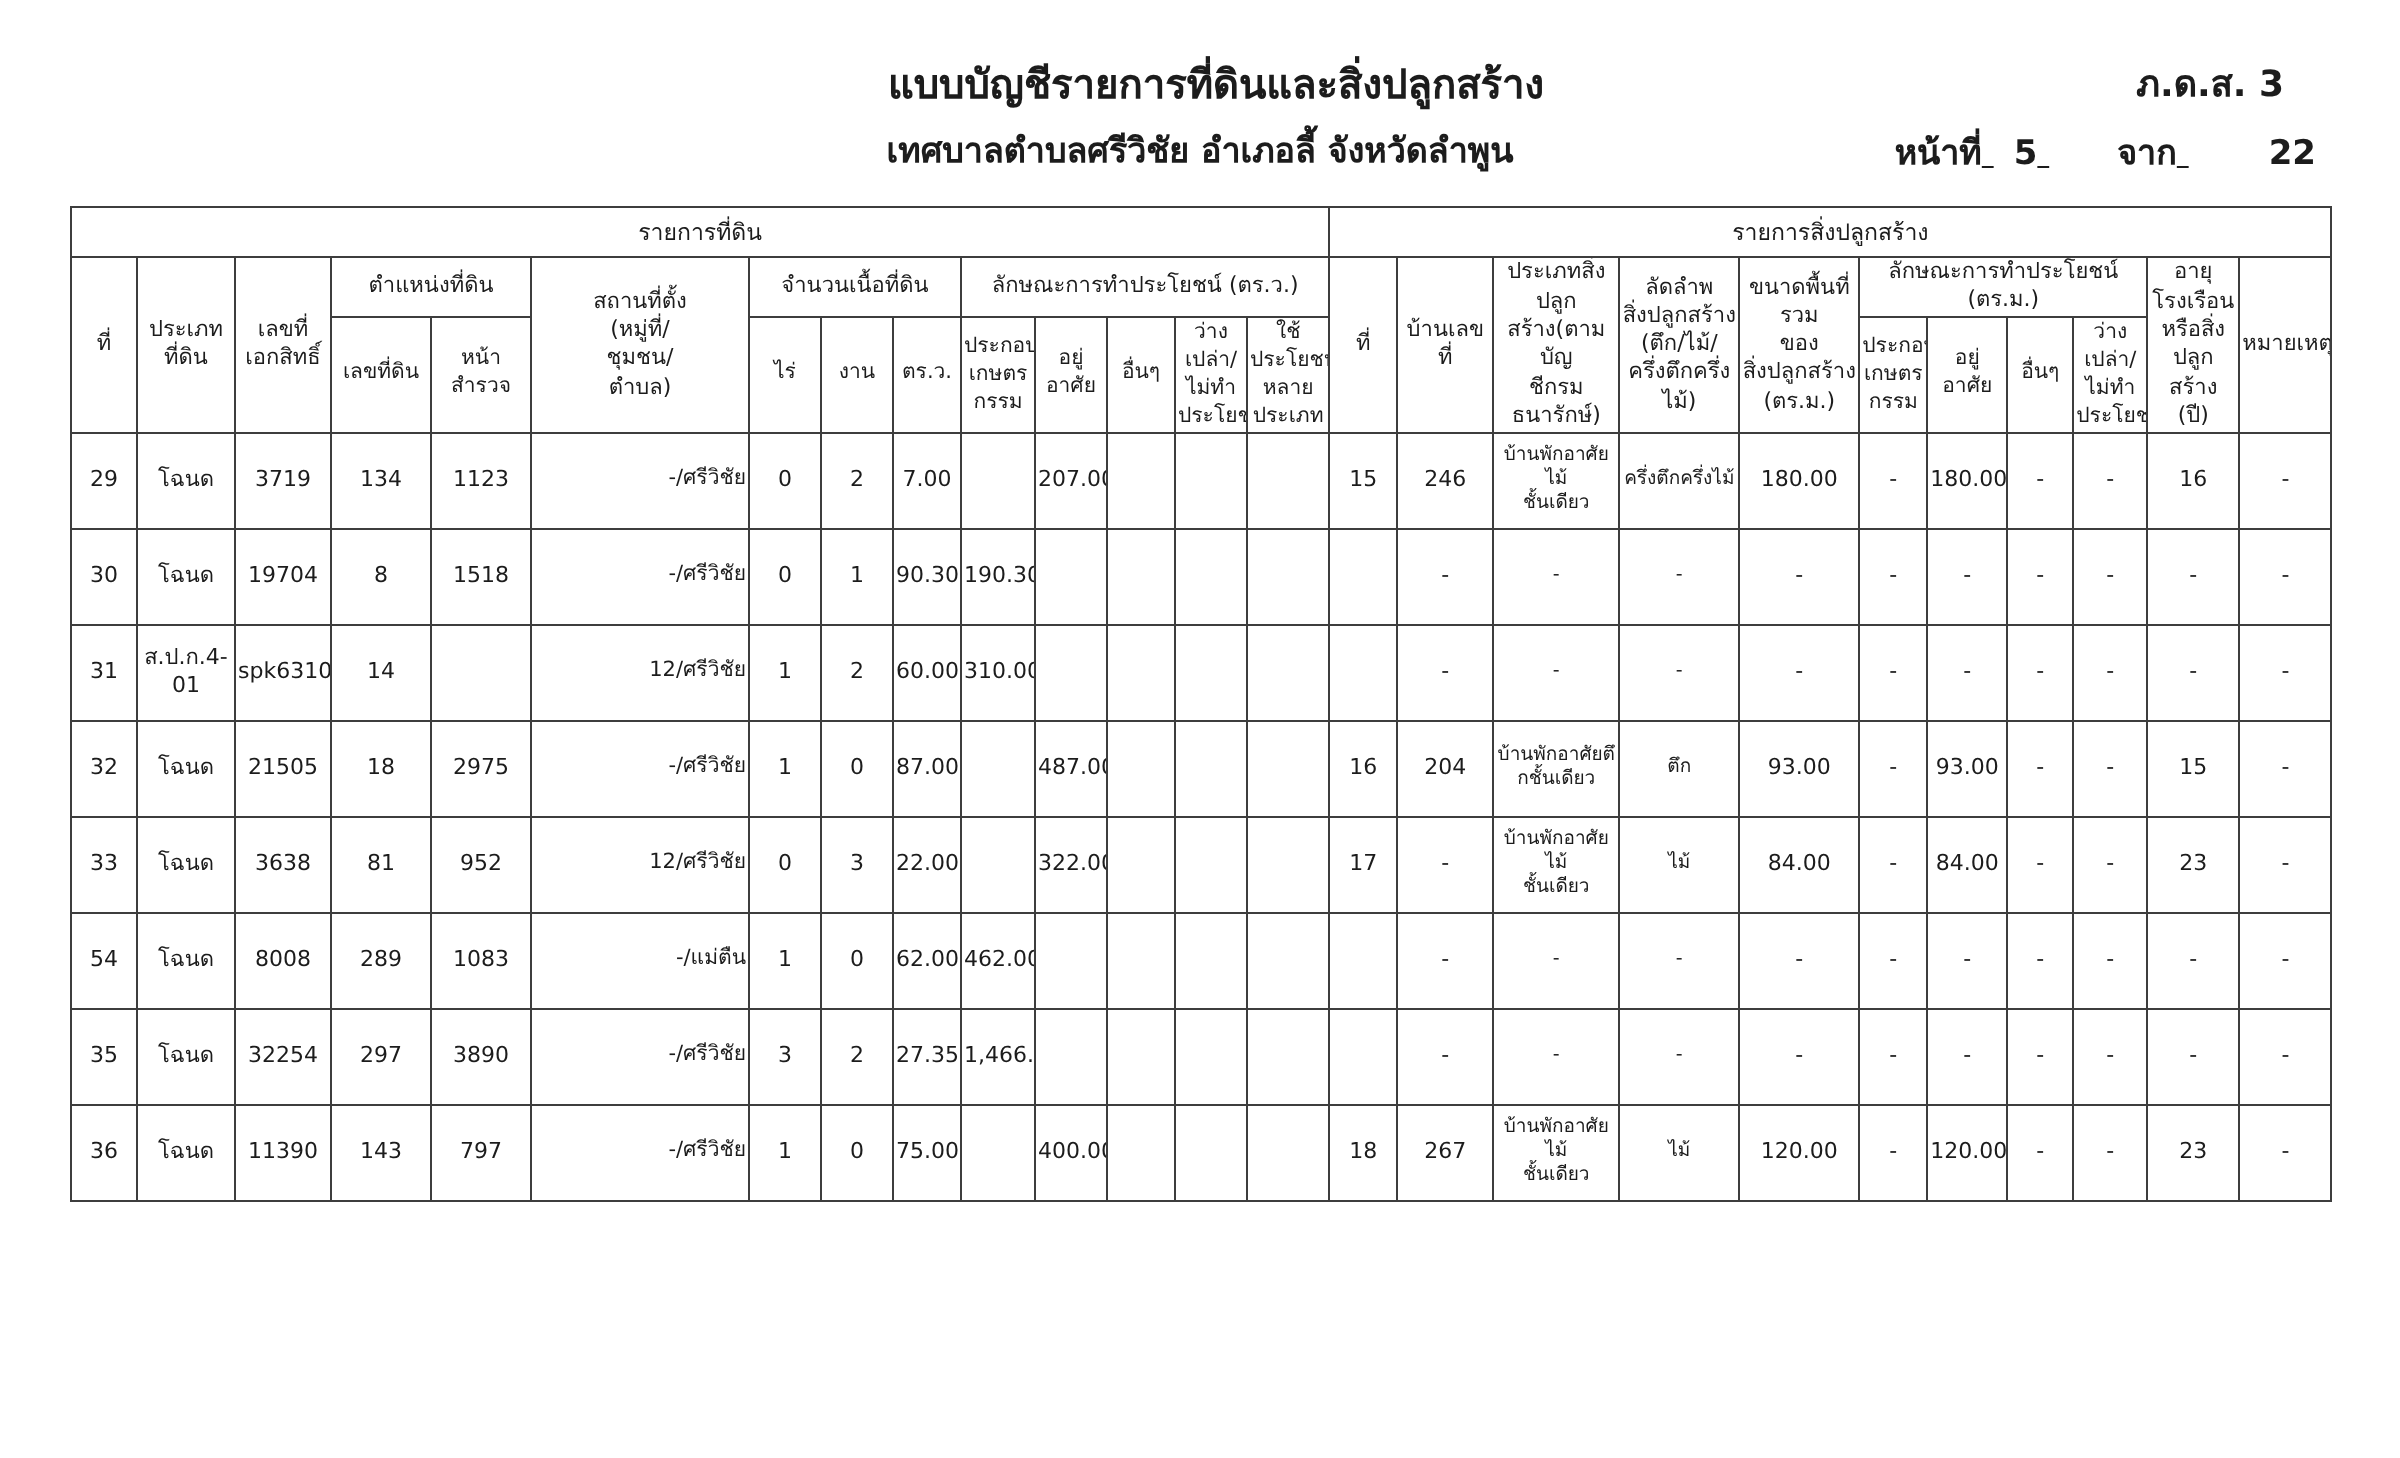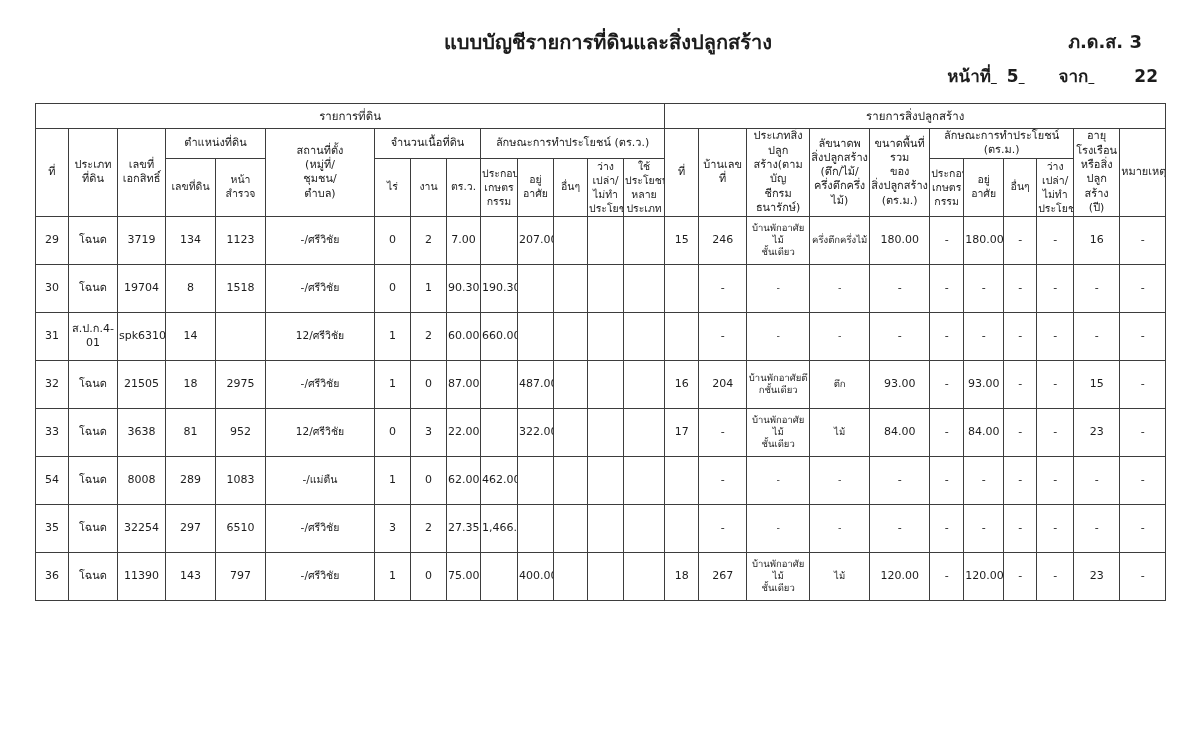--- a/index.html
+++ b/index.html
@@ -51,30 +51,31 @@
     font-weight: normal;
     line-height: 1.3;
   }
   tr.section-row th { height: 25px; font-size: 11.5px; margin-top: 20px; }
   tr.hdr-top th { height: 27px; font-size: 11px; }
   tr.hdr-sub th { height: 58px; font-size: 10.5px; }
   th.small-hdr { font-size: 8.5px; line-height: 1.35; }
   th.mid-hdr { font-size: 10px; }
   tbody td { height: 48px; font-size: 11px; }
   tbody td:nth-child(17), tbody td:nth-child(18) { font-size: 9.5px; text-align: center; }
-  tbody td:nth-child(6) { font-size: 10.5px; }
+  tbody td:nth-child(6) { font-size: 10.5px; text-align: right; }
 </style>
 </head>
 <body>
 
 <div class="page">
 
   <div class="page-header">
     <div class="doc-title">แบบบัญชีรายการที่ดินและสิ่งปลูกสร้าง</div>
     <div class="form-code">ภ.ด.ส. 3</div>
+    <div class="doc-subtitle">เทศบาลตำบลศรีวิชัย อำเภอลี้ จังหวัดลำพูน</div>
     <div class="page-info">
       <span class="pi-label">หน้าที่</span>
       <span class="pi-num">5</span>
       <span class="pi-of">จาก</span>
       <span class="pi-total">22</span>
     </div>
   </div>
 
   <table class="doc-table">
     <colgroup>
@@ -120,21 +121,21 @@
 (หมู่ที่/
 ชุมชน/
 ตำบล)</th>
         <th colspan="3">จำนวนเนื้อที่ดิน</th>
         <th colspan="5">ลักษณะการทำประโยชน์ (ตร.ว.)</th>
         <th rowspan="2">ที่</th>
         <th rowspan="2">บ้านเลขที่</th>
         <th rowspan="2" class="mid-hdr">ประเภทสิ่งปลูก
 สร้าง(ตามบัญ
 ชีกรมธนารักษ์)</th>
-        <th rowspan="2" class="mid-hdr">ลัขนาดพ
+        <th rowspan="2" class="mid-hdr">ลัดลำพ
 สิ่งปลูกสร้าง
 (ตึก/ไม้/
 ครึ่งตึกครึ่งไม้)</th>
         <th rowspan="2" class="mid-hdr">ขนาดพื้นที่รวม
 ของ
 สิ่งปลูกสร้าง
 (ตร.ม.)</th>
         <th colspan="4">ลักษณะการทำประโยชน์ (ตร.ม.)</th>
         <th rowspan="2" class="mid-hdr">อายุ
 โรงเรือน
@@ -230,21 +231,21 @@
         <tr>
           <td>31</td>
           <td>ส.ป.ก.4-01</td>
           <td>spk6310</td>
           <td>14</td>
           <td></td>
           <td>12/ศรีวิชัย</td>
           <td>1</td>
           <td>2</td>
           <td>60.00</td>
-          <td>660.00</td>
+          <td>310.00</td>
           <td></td>
           <td></td>
           <td></td>
           <td></td>
           <td></td>
           <td>-</td>
           <td>-</td>
           <td>-</td>
           <td>-</td>
           <td>-</td>
@@ -335,21 +336,21 @@
           <td>-</td>
           <td>-</td>
           <td>-</td>
           <td>-</td>
         </tr>
         <tr>
           <td>35</td>
           <td>โฉนด</td>
           <td>32254</td>
           <td>297</td>
-          <td>6510</td>
+          <td>3890</td>
           <td>-/ศรีวิชัย</td>
           <td>3</td>
           <td>2</td>
           <td>27.35</td>
           <td>1,466.00</td>
           <td></td>
           <td></td>
           <td></td>
           <td></td>
           <td></td>

